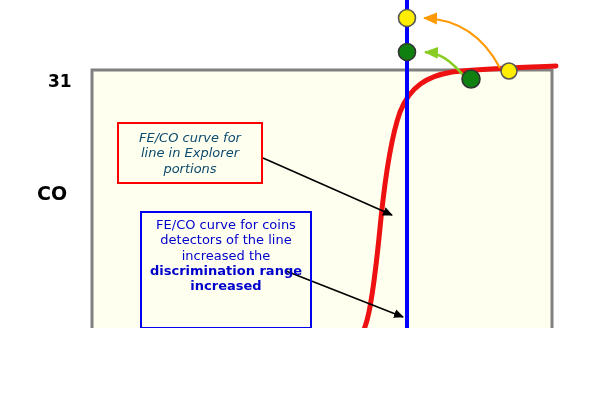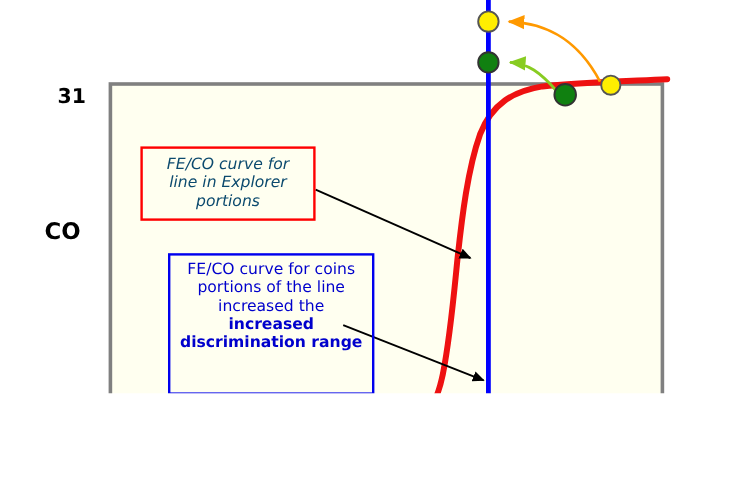--- a/index.html
+++ b/index.html
@@ -119,19 +119,19 @@
   <div class="axis-label" style="left:312px; top:368px;">FE</div>
 
   <div class="callout callout-red" style="left:117px; top:122px; width:146px; height:62px;">
     <span class="callout-line">FE/CO curve for</span>
     <span class="callout-line">line in Explorer</span>
     <span class="callout-line">portions</span>
   </div>
 
   <div class="callout callout-blue" style="left:114px; top:211px; width:172px; height:118px;margin-left:26px;">
     <span class="callout-line">FE/CO curve for coins</span>
-    <span class="callout-line">portions of the line</span>
+    <span class="callout-line">detectors of the line</span>
     <span class="callout-line">increased the</span>
+    <span class="emph">discrimination range</span>
     <span class="emph">increased</span>
-    <span class="emph">discrimination range</span>
   </div>
 
 </div>
 
 </body></html>

